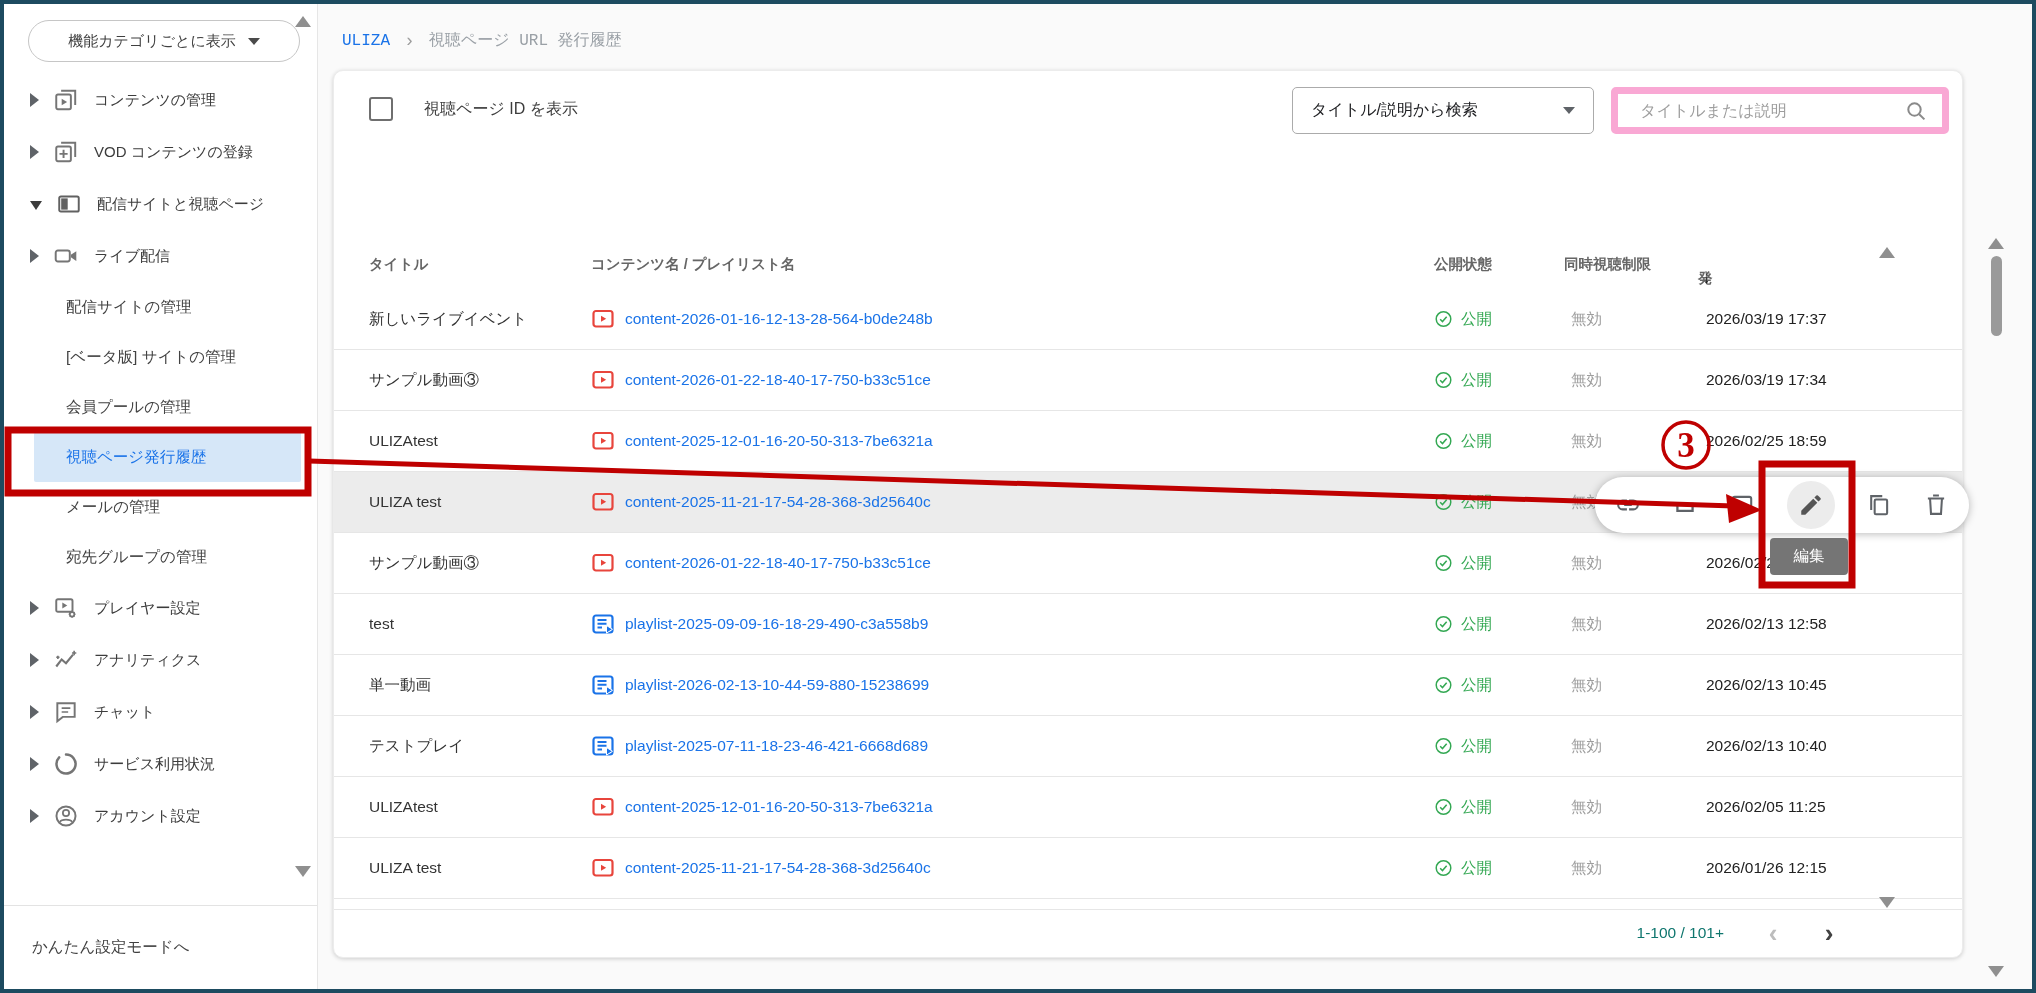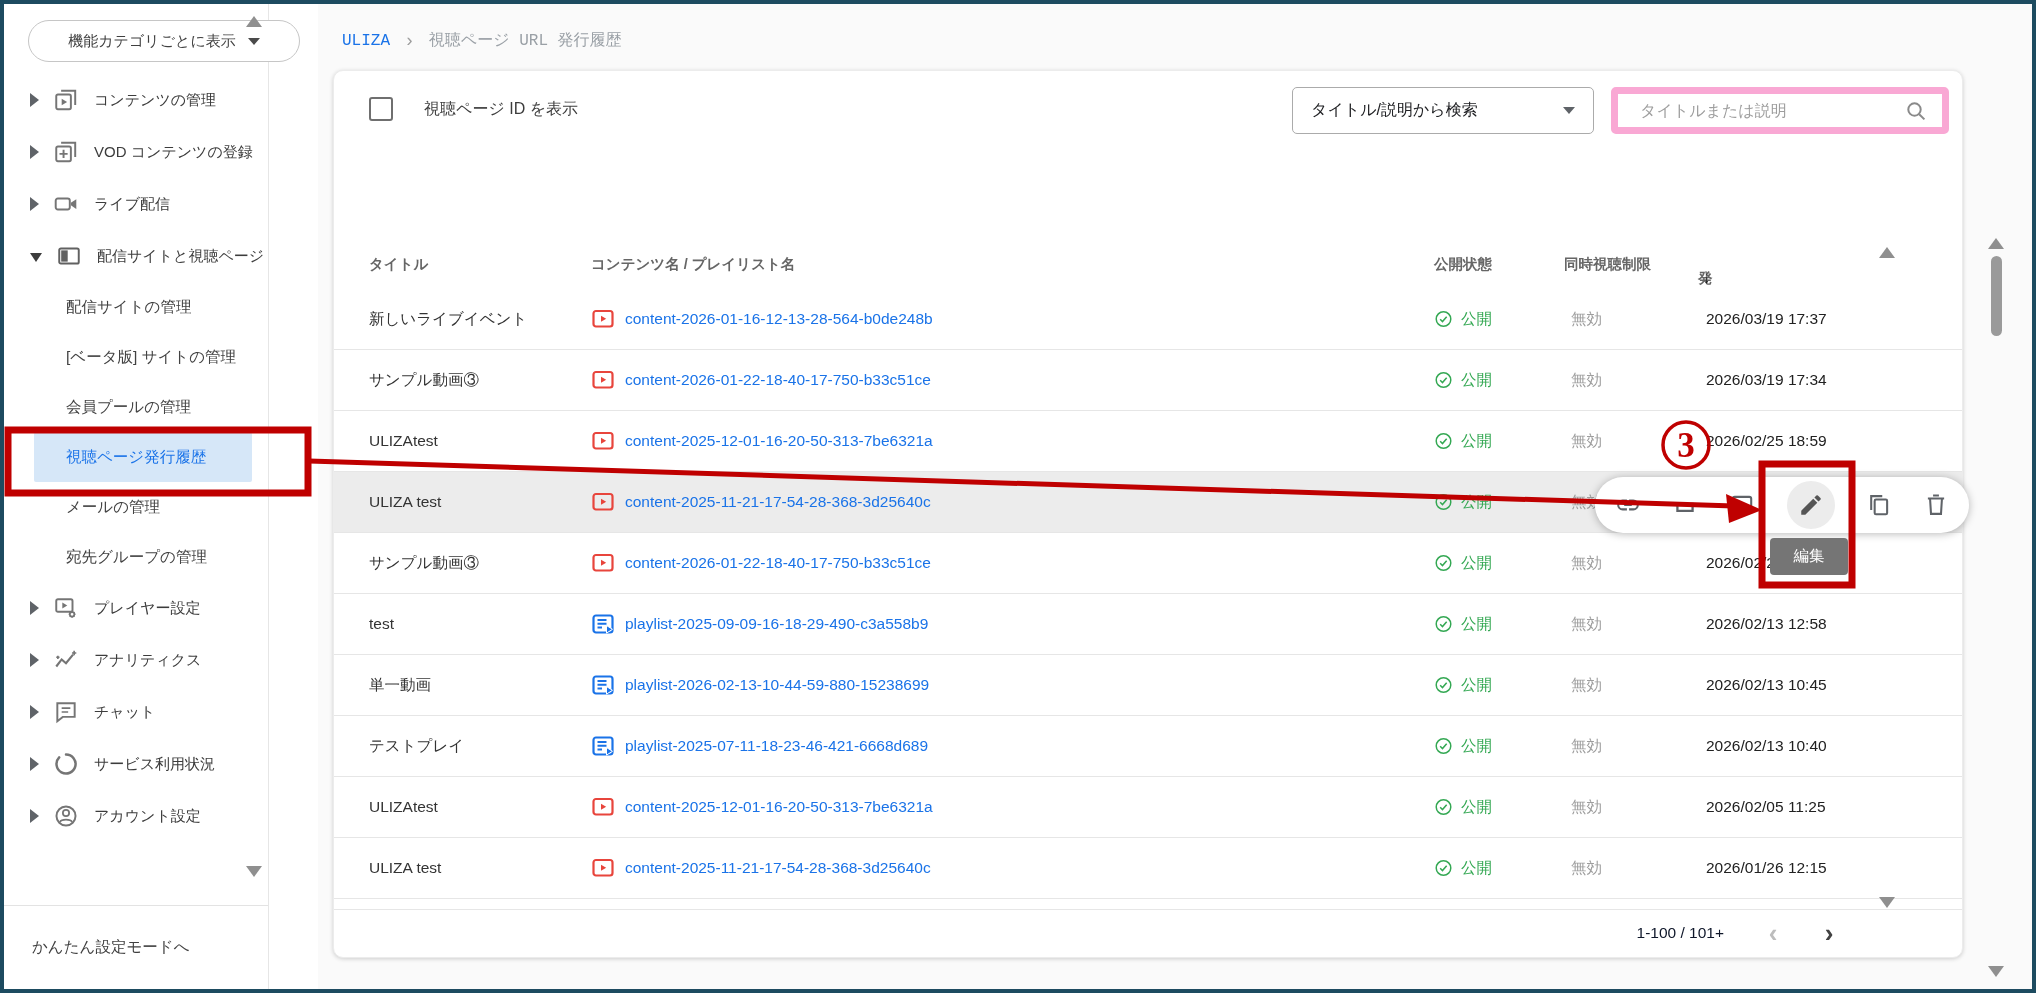--- a/index.html
+++ b/index.html
@@ -1,21 +1,21 @@
 <!DOCTYPE html>
 <html><head>
 <meta charset="utf-8">
 <style>
   html,body{margin:0;padding:0;background:#e9e9e9;}
   .stage{position:relative;width:2036px;height:993px;background:#fff;font-family:"Liberation Sans",sans-serif;overflow:hidden;}
   .frame{position:absolute;inset:0;border:4px solid #1d4b60;z-index:60;pointer-events:none;}
   .ic svg{width:100%;height:100%;display:block;}
 
   
-  .sidebar{position:absolute;left:4px;top:4px;bottom:4px;width:265px;background:#fff;border-right:1px solid #e6e6e6;box-sizing:border-box;}
+  .sidebar{position:absolute;left:4px;top:4px;bottom:4px;width:314px;background:#fff;border-right:1px solid #e6e6e6;box-sizing:border-box;}
   .mode-pill{margin:16px 0 0 24px;width:272px;height:42px;border:1px solid #c6c6c6;border-radius:21px;display:flex;align-items:center;justify-content:center;gap:12px;font-size:15px;color:#3f3f3f;box-sizing:border-box;background:#fff;}
   .caret{width:0;height:0;border-left:6px solid transparent;border-right:6px solid transparent;border-top:7px solid #4a4a4a;}
   #sidebar-nav{margin-top:12px;}
   .nav-parent{height:52px;display:flex;align-items:center;padding-left:26px;cursor:pointer;}
   .nav-parent .arrow{width:0;height:0;border-top:7px solid transparent;border-bottom:7px solid transparent;border-left:9px solid #5f6368;margin-right:14px;}
   .nav-parent.expanded .arrow{border-left:6px solid transparent;border-right:6px solid transparent;border-top:9px solid #3c3c3c;border-bottom:none;margin-top:2px;}
   .nav-parent .p-ic{width:26px;height:26px;margin-right:15px;}
   .nav-parent .lbl{font-size:15px;color:#3c3c3c;}
   .nav-sub{height:50px;display:flex;align-items:center;padding-left:62px;font-size:15.5px;color:#424242;cursor:pointer;}
   .nav-sub.selected{background:#d6e7f8;color:#1a73e8;margin:0 16px 0 30px;padding-left:32px;border-radius:2px;}
@@ -68,21 +68,21 @@
   .badge{left:257px;width:24px;height:24px;}
   .c-link{left:291px;font-size:15.5px;color:#1a73e8;text-decoration:none;cursor:pointer;}
   .c-status{left:1100px;display:flex;align-items:center;gap:8px;}
   .st-ic{width:19px;height:19px;}
   .st-tx{font-size:15.5px;color:#34a853;}
   .c-limit{left:1237px;font-size:15.5px;color:#9e9e9e;}
   .c-date{left:1372px;font-size:15.5px;color:#212121;font-weight:500;}
   .partial-row{position:absolute;left:0;top:818px;width:100%;height:20px;border-bottom:1px solid #e6e6e6;}
 
   .pag{position:absolute;left:0;bottom:0;width:100%;height:49px;display:flex;align-items:center;justify-content:flex-end;padding-right:118px;box-sizing:border-box;gap:0;}
-  .pag .range{font-size:15.5px;color:#0f172a;}
+  .pag .range{font-size:15.5px;color:#0f766e;}
   .pg-btn{font-size:26px;line-height:26px;width:30px;text-align:center;cursor:pointer;font-weight:700;}
   .pg-prev{color:#bdbdbd;margin-left:34px;}
   .pg-next{color:#424242;margin-left:26px;}
 
   
   .tbl-up{position:absolute;left:1545px;top:176px;}
   .tbl-down{position:absolute;left:1545px;top:826px;}
 
   
   .pg-up{position:absolute;right:28px;top:234px;}
@@ -123,39 +123,39 @@
       <span class="arrow"></span>
       <span class="p-ic ic">
             <svg viewBox="0 0 24 24">
               <path d="M7.5 3.5h13v13" fill="none" stroke="#757575" stroke-width="1.8"></path>
               <rect x="3" y="7" width="13.5" height="13.5" rx="1.5" fill="none" stroke="#757575" stroke-width="1.8"></rect>
               <path d="M9.75 10v7.5M6 13.75h7.5" stroke="#757575" stroke-width="1.8"></path>
             </svg>
           </span>
       <span class="lbl">VOD コンテンツの登録</span>
     </div>
+        <div class="nav-parent expanded">
+      <span class="arrow"></span>
+      <span class="p-ic ic">
+            <svg viewBox="0 0 24 24">
+              <rect x="3" y="5" width="18" height="14" rx="1.5" fill="none" stroke="#616161" stroke-width="1.8"></rect>
+              <rect x="4.8" y="6.8" width="6" height="10.4" fill="#616161"></rect>
+            </svg>
+          </span>
+      <span class="lbl">配信サイトと視聴ページ</span>
+    </div>
         <div class="nav-parent">
       <span class="arrow"></span>
       <span class="p-ic ic">
             <svg viewBox="0 0 24 24">
               <rect x="2.5" y="7" width="13" height="10" rx="2" fill="none" stroke="#757575" stroke-width="1.8"></rect>
               <path d="M16.5 10.8L21.5 7.5v9l-5-3.3z" fill="#757575"></path>
             </svg>
           </span>
       <span class="lbl">ライブ配信</span>
-    </div>
-        <div class="nav-parent expanded">
-      <span class="arrow"></span>
-      <span class="p-ic ic">
-            <svg viewBox="0 0 24 24">
-              <rect x="3" y="5" width="18" height="14" rx="1.5" fill="none" stroke="#616161" stroke-width="1.8"></rect>
-              <rect x="4.8" y="6.8" width="6" height="10.4" fill="#616161"></rect>
-            </svg>
-          </span>
-      <span class="lbl">配信サイトと視聴ページ</span>
     </div>
         <div class="nav-sub">
       <span class="lbl">配信サイトの管理</span>
     </div>
         <div class="nav-sub">
       <span class="lbl">[ベータ版] サイトの管理</span>
     </div>
         <div class="nav-sub">
       <span class="lbl">会員プールの管理</span>
     </div>

